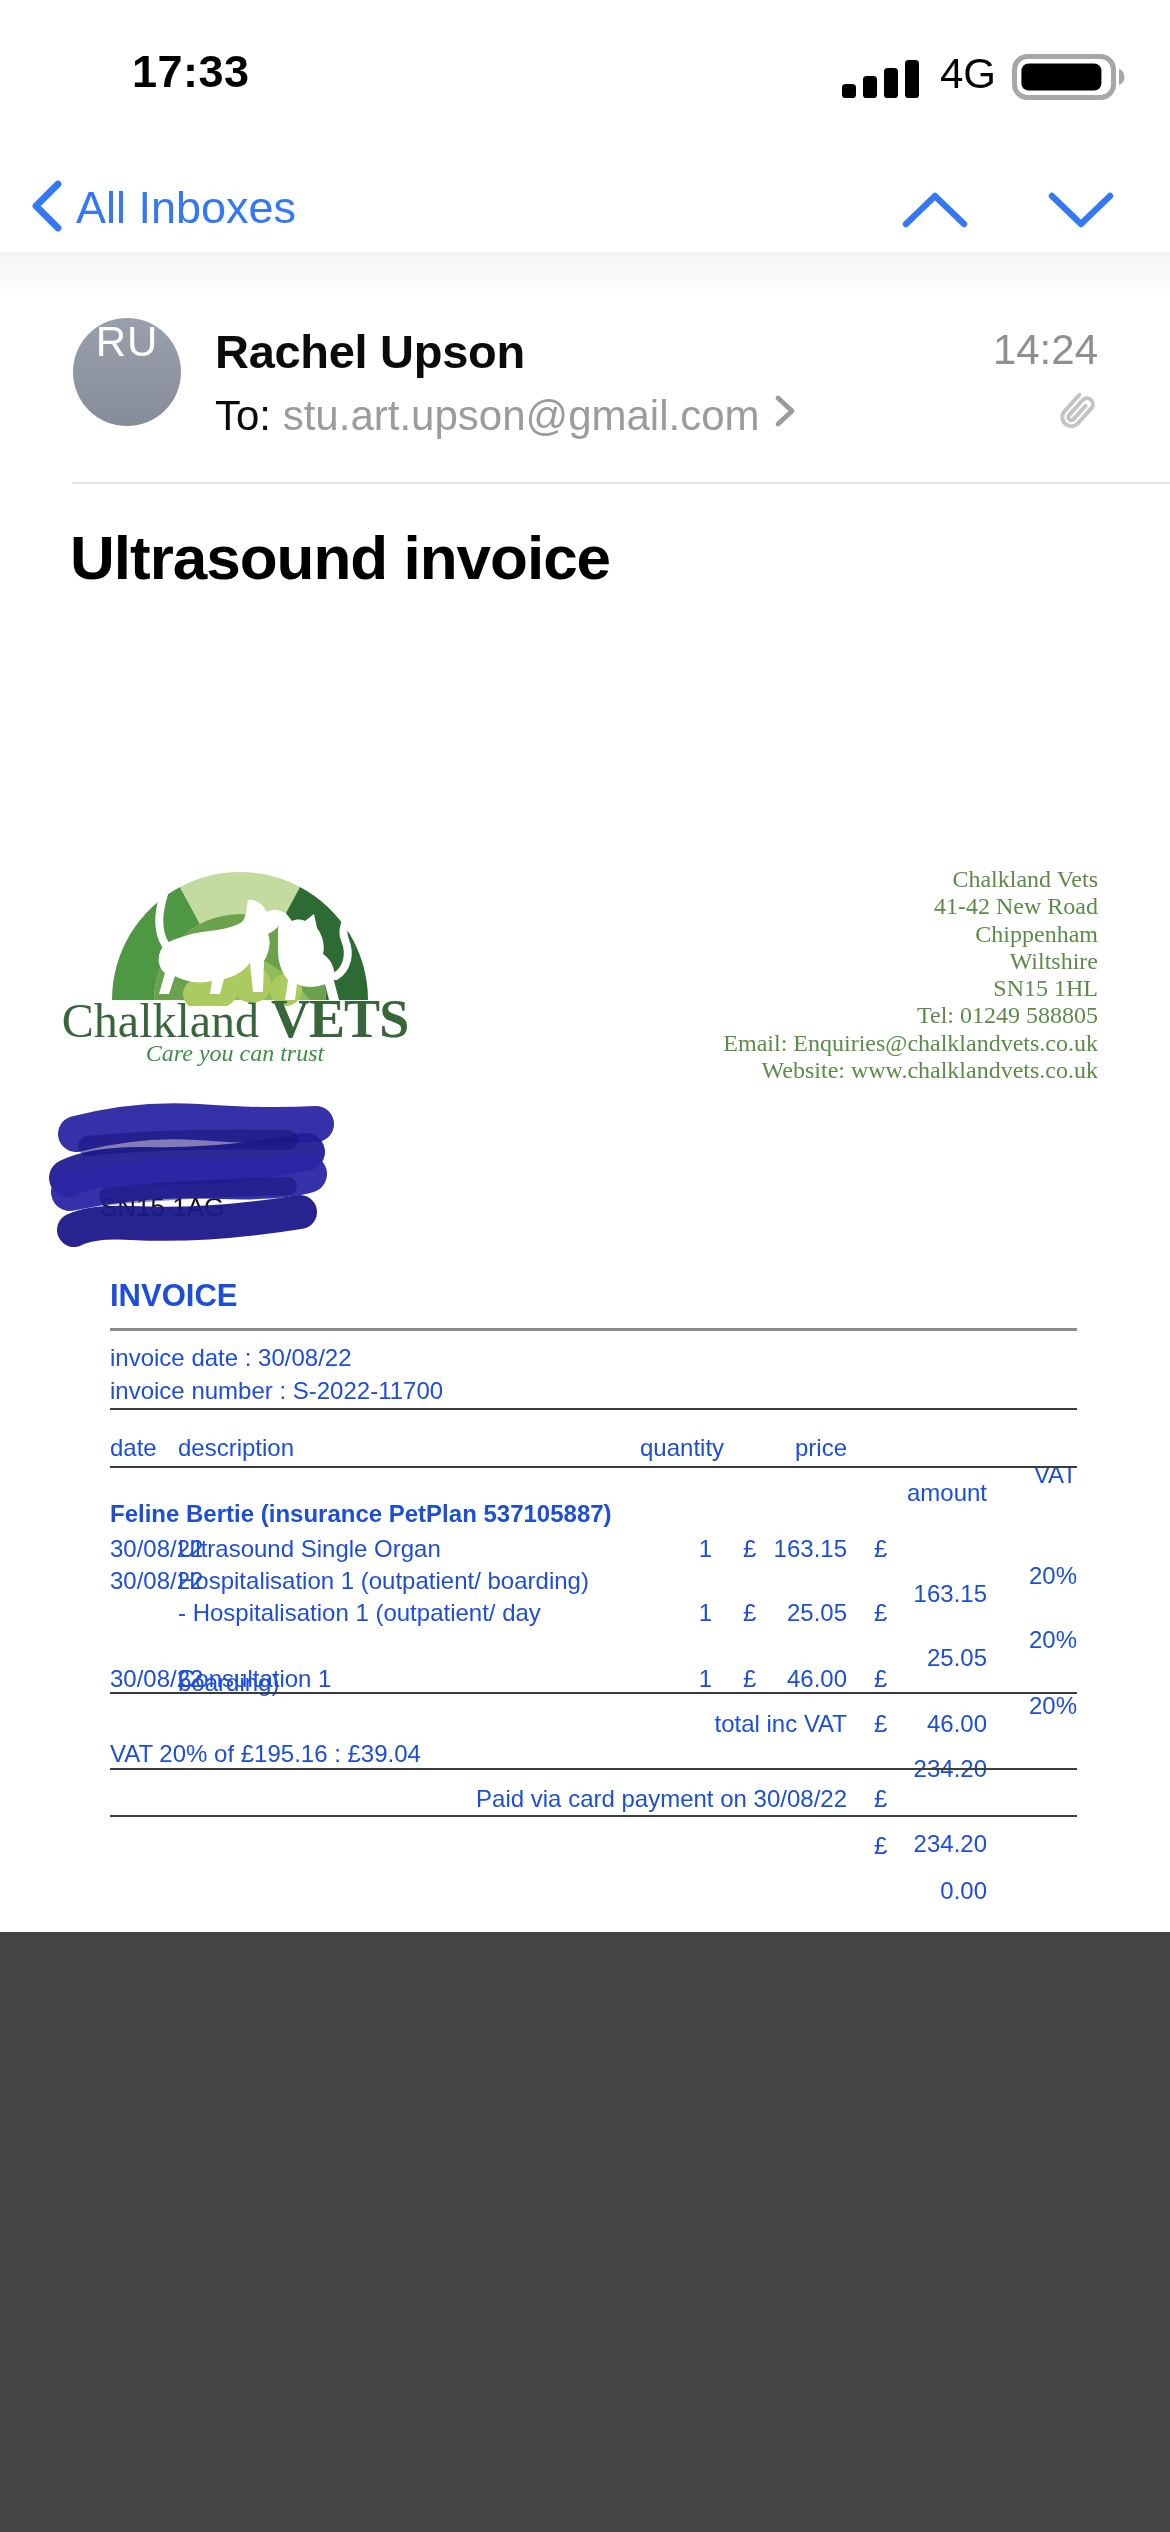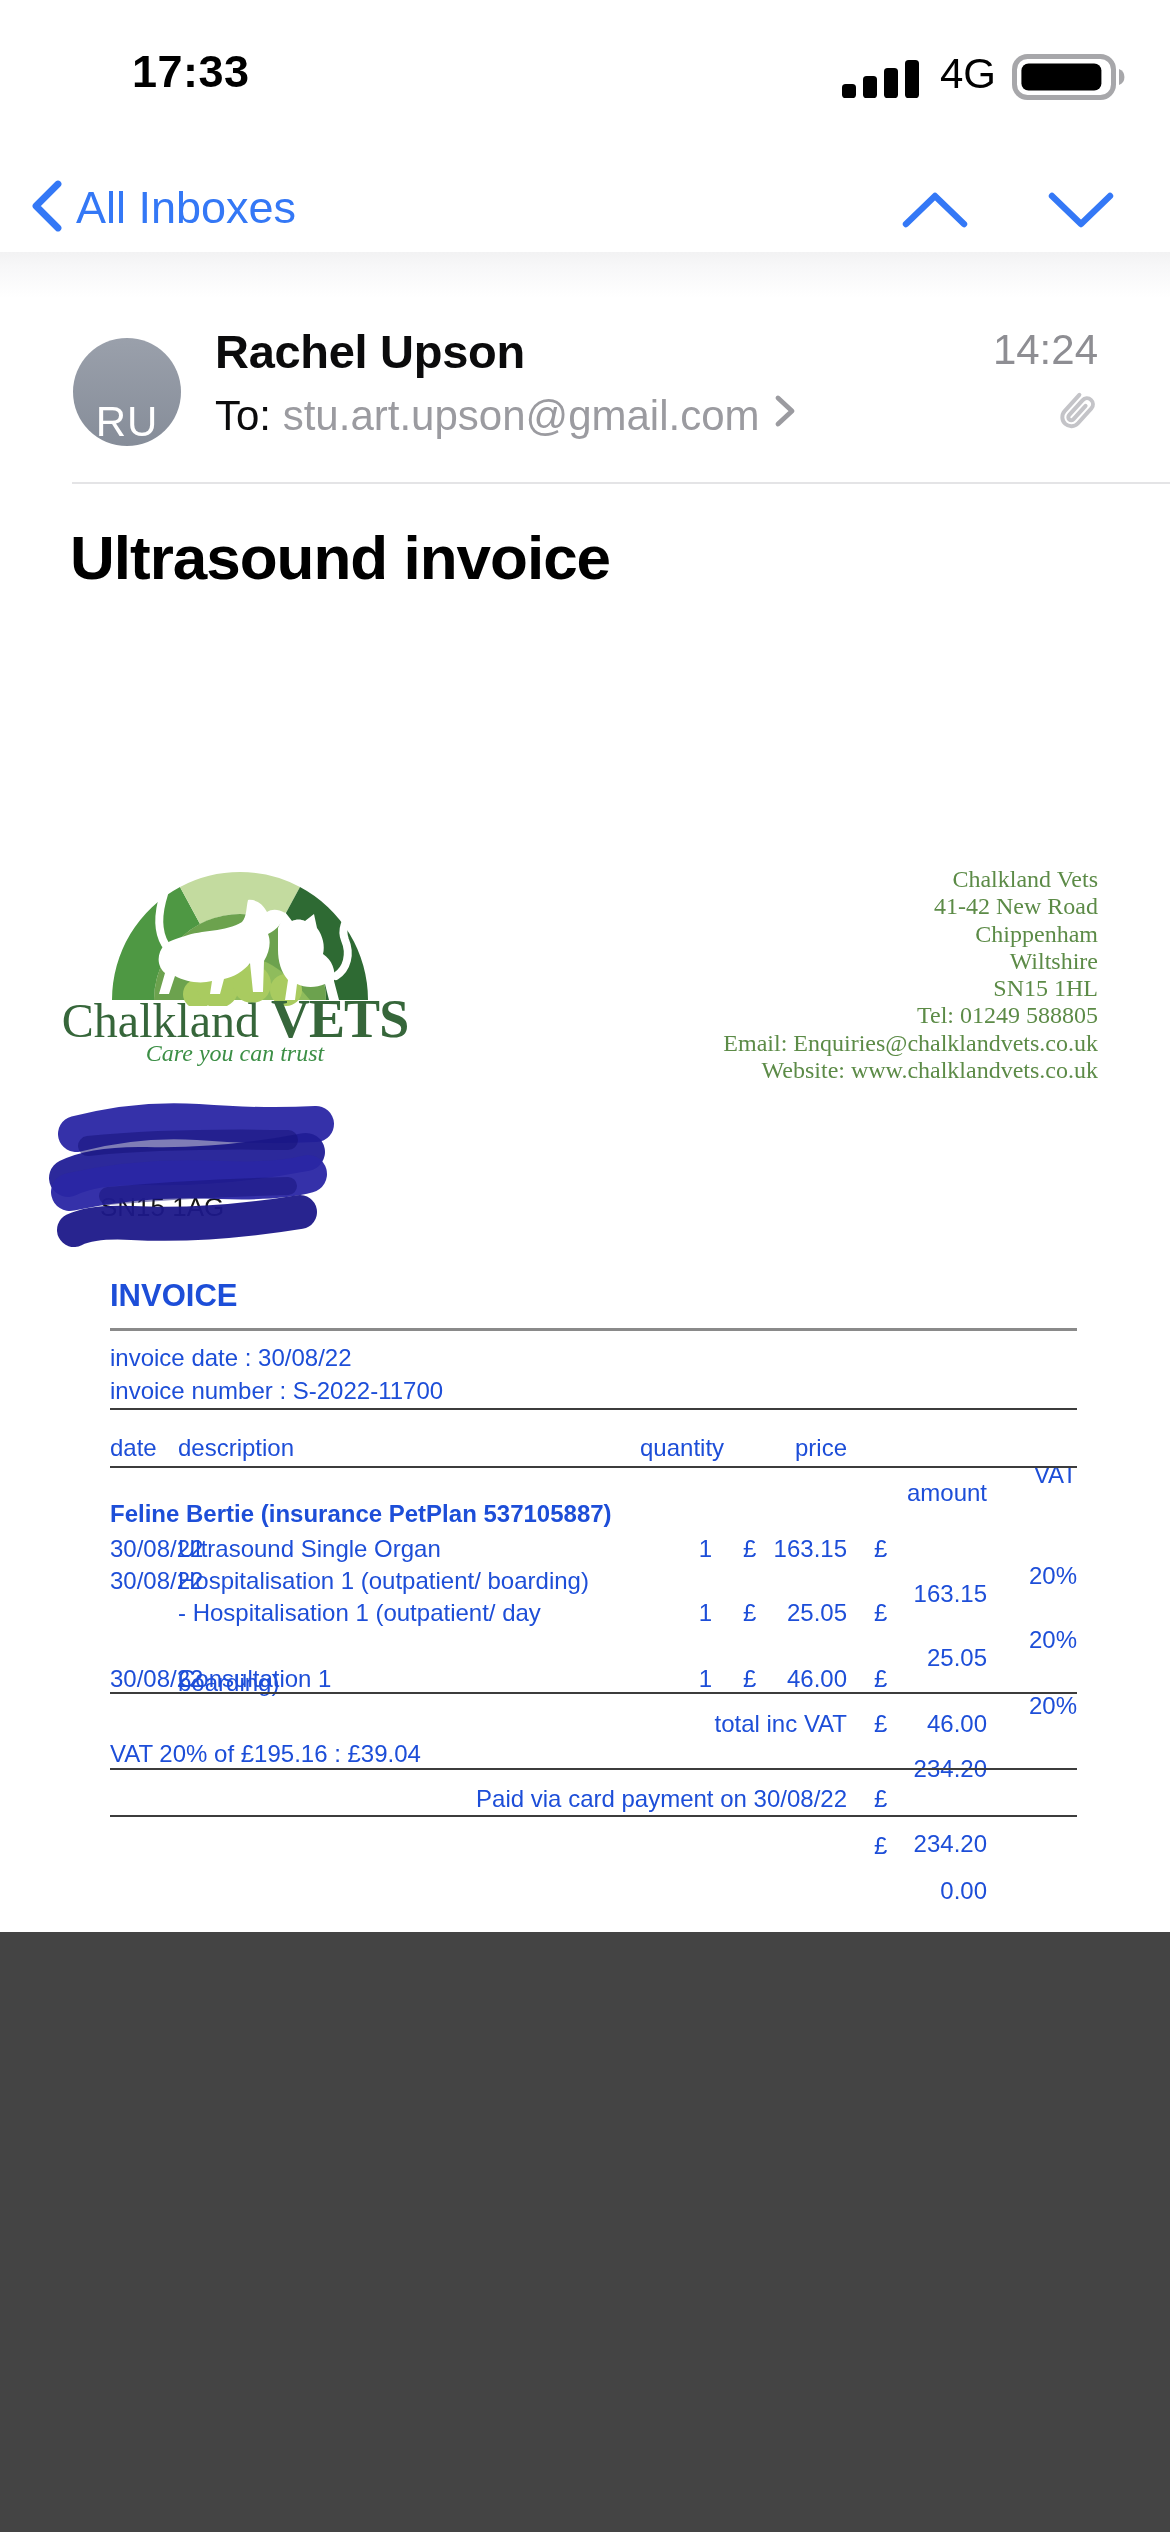--- a/index.html
+++ b/index.html
@@ -13,23 +13,23 @@
 
   
   .nav-back-chevron{left:28px;top:180px;}
   .nav-back-label{left:76px;top:182px;font-size:45px;color:#3478F6;}
   .nav-up{left:900px;top:188px;}
   .nav-down{left:1046px;top:188px;}
   .nav-shadow{left:0;top:252px;width:1170px;height:46px;
       background:linear-gradient(180deg,#f2f2f3 0%,#f7f7f8 30%,#ffffff 100%);}
 
   
-  .avatar{left:73px;top:338px;width:108px;height:108px;border-radius:50%;
+  .avatar{left:73px;top:318px;width:108px;height:108px;border-radius:50%;
       background:linear-gradient(180deg,#9aa0ab 0%,#868d99 100%);
-      display:flex;align-items:flex-end;justify-content:center;}
+      display:flex;align-items:flex-start;justify-content:center;}
   .avatar span{color:#fff;font-size:42px;font-weight:400;letter-spacing:1px;}
   .sender-name{left:215px;top:324px;font-size:47px;font-weight:600;color:#0b0b0c;letter-spacing:-0.3px;}
   .to-line{left:215px;top:392px;font-size:42px;color:#0b0b0c;white-space:nowrap;}
   .to-line .recip{color:#9b9ba0;}
   .to-chevron{display:inline-block;margin-left:14px;vertical-align:2px;}
   .msg-time{left:0;top:326px;width:1098px;text-align:right;font-size:42px;color:#8e8e93;}
   .paperclip{left:1050px;top:384px;}
   .header-divider{left:72px;top:482px;width:1098px;height:2px;background:#e4e4e6;}
 
   

